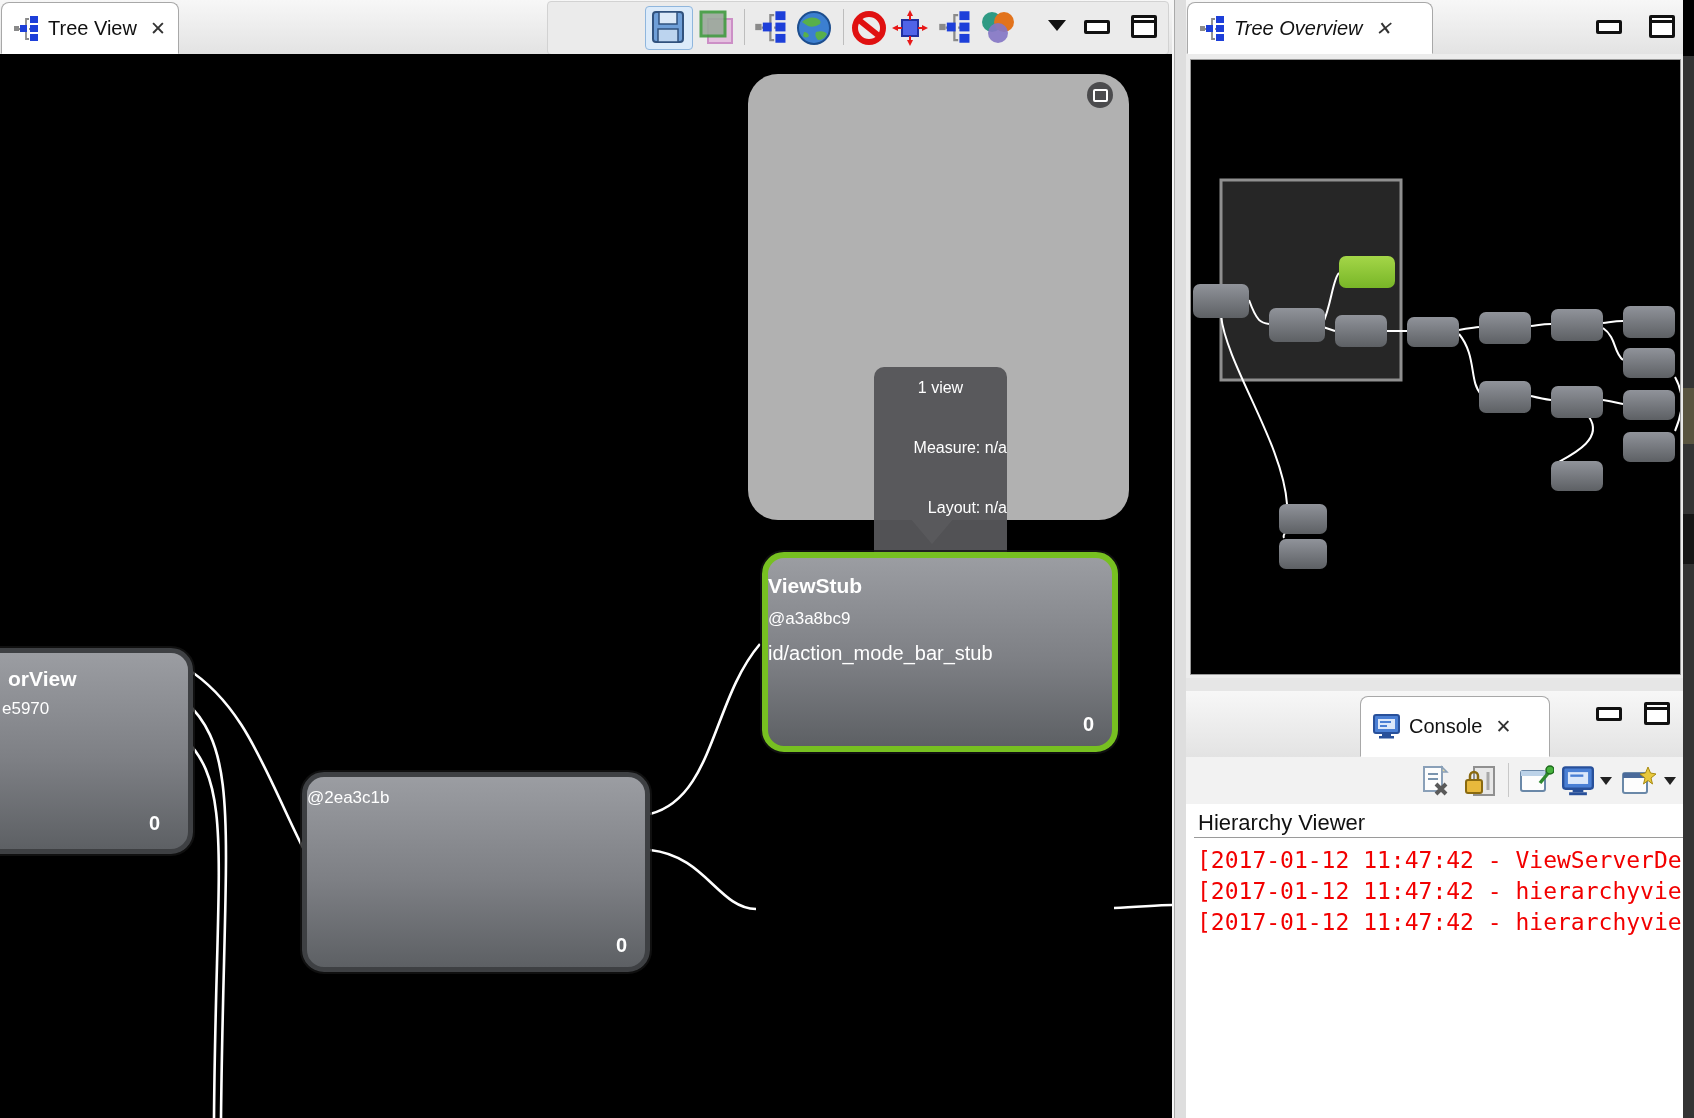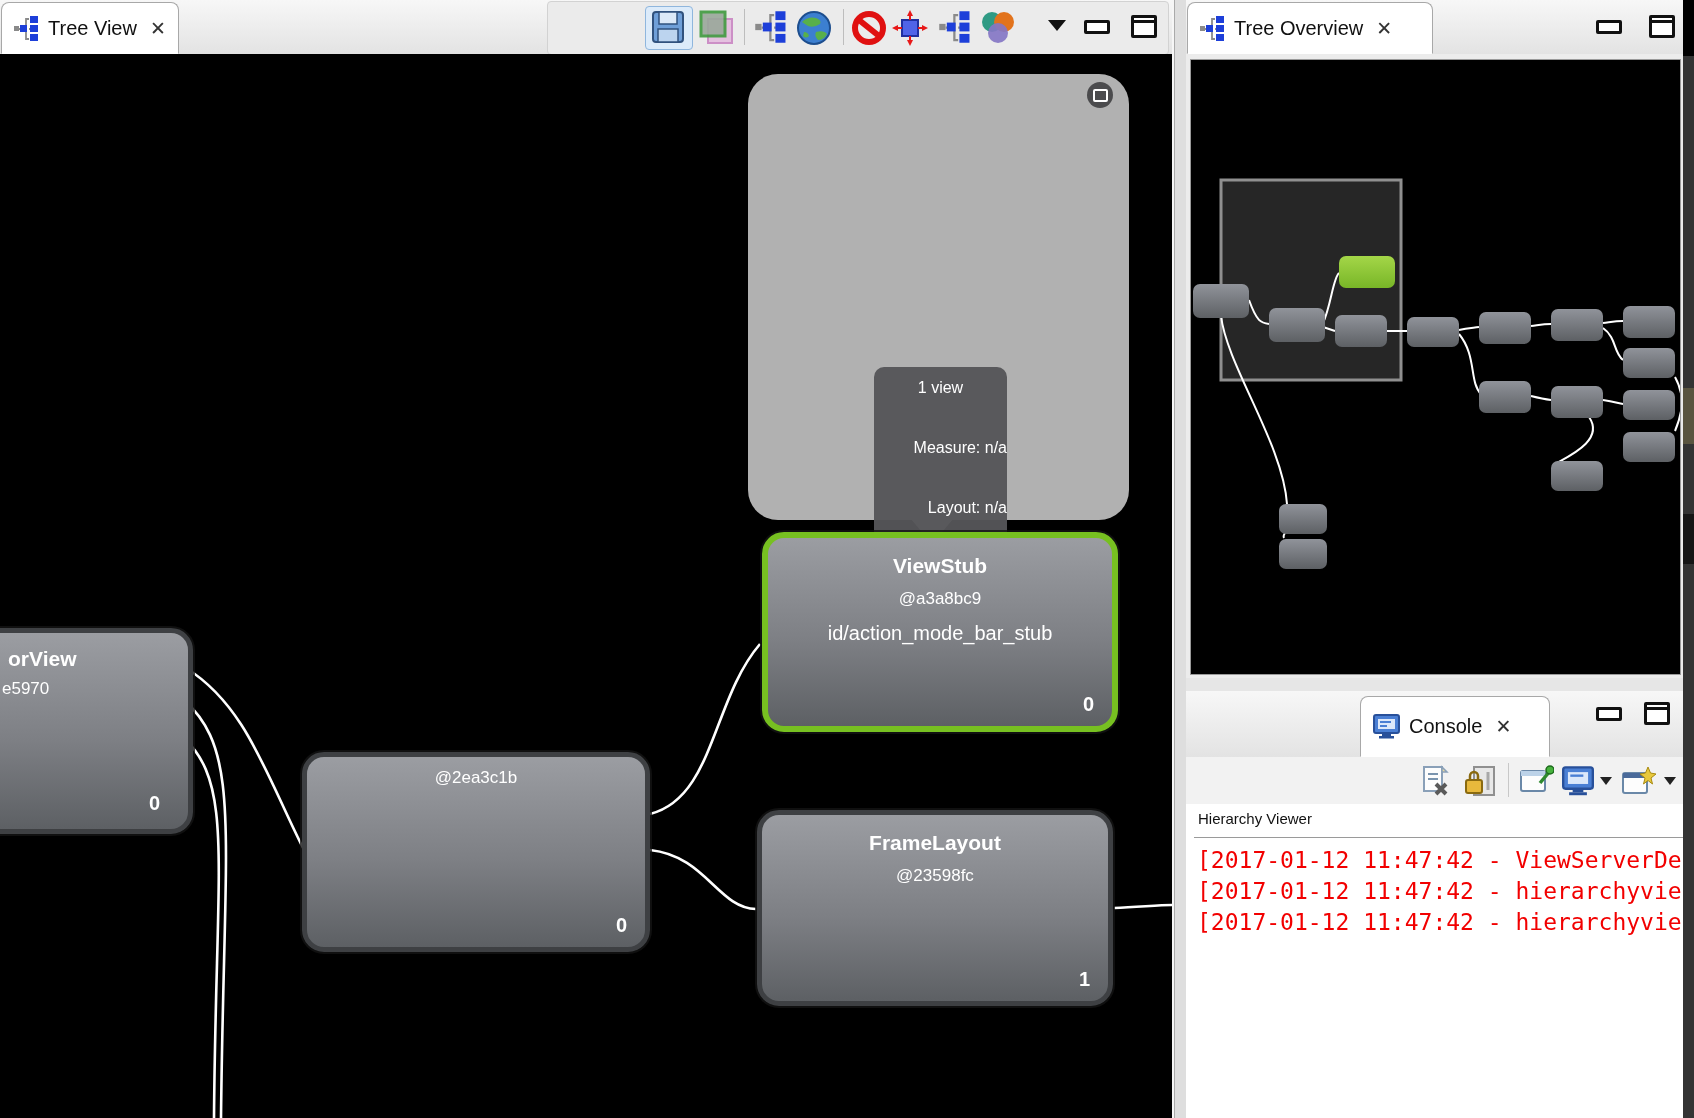--- a/index.html
+++ b/index.html
@@ -11,39 +11,39 @@
   .tab{display:flex;align-items:center;gap:9px;font-size:20px;color:#111;padding:0 12px;box-sizing:border-box;}
   .tab.active{background:#fff;border:1px solid #a8a8a8;border-bottom:1px solid #fff;border-radius:8px 8px 0 0;}
   .closex{font-size:19px;color:#333;margin-left:4px;cursor:pointer;}
   
   .minbtn{width:20px;height:8px;border:3px solid #111;border-radius:2px;background:#fff;}
   .maxbtn{width:20px;height:17px;border:3px solid #111;border-radius:2px;background:#fff;position:relative;}
   .maxbtn::after{content:"";position:absolute;left:0;top:2px;width:100%;height:3px;background:#111;}
   .chevdown{width:0;height:0;border-left:9px solid transparent;border-right:9px solid transparent;border-top:11px solid #111;}
   .toolsep{width:1px;height:36px;background:#bdbdbd;}
   
-  .node{position:absolute;border-radius:22px;border:5px solid #3e4043;color:#fff;text-align:center;
+  .node{position:absolute;border-radius:22px;border:5px solid #3e4043;color:#fff;
         background:linear-gradient(180deg,#9b9da2 0%,#7d7f84 55%,#5d6064 100%);
-        box-shadow:0 0 0 2px rgba(20,20,20,.8);}
+        box-shadow:0 0 0 2px rgba(20,20,20,.8);margin-top:20px;}
   .node.selected{border:6px solid #77c021;}
   .node .title{font-weight:bold;font-size:21px;margin-top:16px;}
   .node .addr{font-size:17px;margin-top:11px;}
   .node .vid{font-size:20px;margin-top:13px;}
   .node .count{position:absolute;right:18px;bottom:10px;font-size:20px;font-weight:bold;}
   
   #preview{background:#b1b1b1;border-radius:30px;}
   #preview-btn{width:26px;height:26px;border-radius:50%;background:#4b4b4d;display:flex;align-items:center;justify-content:center;}
   #preview-btn span{display:block;width:11px;height:9px;border:2.5px solid #fff;border-radius:2px;}
   #tooltip{background:rgba(85,85,88,.96);border-radius:10px;color:#fff;font-size:16px;line-height:24px;padding:9px 0 8px 0;}
   #tooltip .tl1{text-align:center;}
   #tooltip .tl{text-align:right;padding-left:15px;margin-top:36px;}
   #ptr{width:0;height:0;border-left:22px solid transparent;border-right:22px solid transparent;border-top:26px solid #b1b1b1;}
   
   .conline{font-family:"DejaVu Sans Mono",monospace;font-size:23px;color:#f20000;white-space:pre;line-height:31px;}
-  #con-title{font-size:15px;color:#111;}
+  #con-title{font-size:22px;color:#111;}
   
   #edge-strip{background:#343434;}
 </style>
 </head>
 <body>
 
 <div id="screen">
 
   <div class="abs tabbar" style="left:0;top:0;width:1172px;height:54px;">
 
@@ -158,30 +158,25 @@
       <span class="count">0</span>
     </div>
 
     <div class="node selected" style="left:762px;top:478px;width:344px;height:188px;">
       <div class="title">ViewStub</div>
       <div class="addr">@a3a8bc9</div>
       <div class="vid">id/action_mode_bar_stub</div>
       <span class="count">0</span>
     </div>
 
-    <div class="node" style="left:757px;top:756px;width:346px;height:186px;">
-      <div class="title">FrameLayout</div>
-      <div class="addr">@23598fc</div>
-      <span class="count">1</span>
-    </div>
   </div>
 
   <div class="abs" style="left:1172px;top:0;width:14px;height:1118px;background:#dedede;border-left:2px solid #f6f6f6;border-right:2px solid #f6f6f6;box-shadow:inset 1px 0 0 #aaa, inset -1px 0 0 #aaa;"></div>
 
-  <div class="abs tabbar" style="left:1186px;top:0;width:497px;height:54px;">
+  <div class="abs tabbar" style="left:1186px;top:0;width:497px;height:54px;font-style:italic;">
     <div class="abs tab active" style="left:1px;top:2px;width:246px;height:52px;">
       <svg width="25" height="27" viewBox="0 0 25 27">
         <path d="M5 14 H9 M15 14 H18 M15 4 H12 V24 H15" stroke="#8a8a8a" stroke-width="1.8" fill="none"></path>
         <rect x="0" y="11" width="5" height="5" fill="#8a8a8a"></rect>
         <rect x="6" y="10" width="7" height="7" fill="#1d3fd9"></rect>
         <rect x="16" y="1" width="8" height="7" fill="#1d3fd9"></rect>
         <rect x="16" y="10" width="8" height="7" fill="#1d3fd9"></rect>
         <rect x="16" y="19" width="8" height="7" fill="#1d3fd9"></rect>
       </svg>
       <span>Tree Overview</span>

